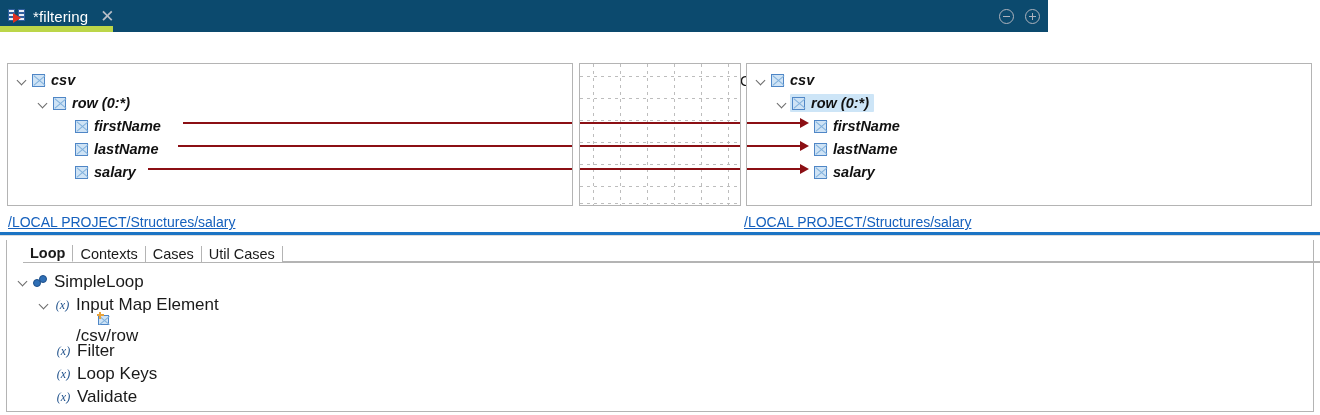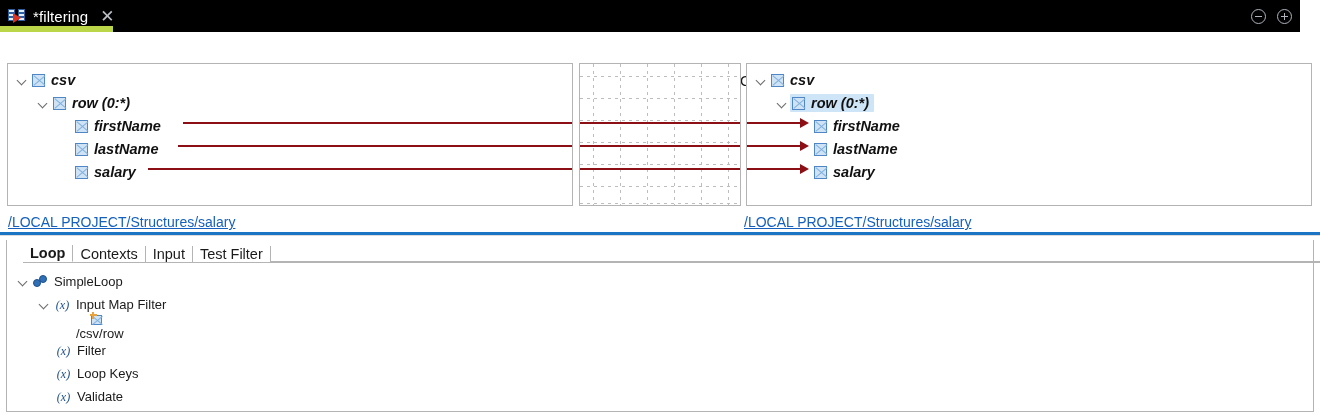--- a/index.html
+++ b/index.html
@@ -7,22 +7,22 @@
     margin: 0; padding: 0;
     width: 1320px; height: 415px;
     overflow: hidden;
     background: #ffffff;
     font-family: "Liberation Sans", sans-serif;
   }
 
   
   .titlebar {
     position: absolute; left: 0; top: 0;
-    width: 1300px; height: 32px;
-    background: #000000;
+    width: 1048px; height: 32px;
+    background: #0c4a6e;
     display: flex; align-items: center;
   }
   .tab {
     display: flex; align-items: center;
     height: 32px; padding: 0 6px 0 8px;
     position: relative;
   }
   .tab-icon {
     width: 18px; height: 18px;
     position: relative;
@@ -168,21 +168,21 @@
     border-right: 1px solid #b4b4b4;
     background: #ffffff; cursor: pointer;
   }
   .btab.active { font-weight: bold; border-bottom: 1px solid #fff; }
   .tabfill { flex: 1 1 auto; border-bottom: 1px solid #b4b4b4; }
 
   .brow {
     position: absolute; display: flex; align-items: center;
     height: 21px; white-space: nowrap;
   }
-  .blabel { font-size: 13px; color: #1a1a1a; }
+  .blabel { font-size: 17px; color: #1a1a1a; }
 
   .gearicon { width: 15px; height: 14px; position: relative; flex:0 0 auto; margin-right: 6px; }
   .gearicon .g {
     position: absolute; width: 8px; height: 8px; border-radius: 50%;
     background: #2f6fb5; border: 1px solid #1d4f8a;
   }
   .gearicon .g1 { left: 0; top: 4px; }
   .gearicon .g2 { left: 6px; top: 0px; }
 
   .varicon {
@@ -328,38 +328,38 @@
 </div>
 
 <div class="divider"></div>
 <div class="divider-sh"></div>
 
 <div class="bottom">
 
   <div class="tabstrip">
     <div class="btab active">Loop</div>
     <div class="btab">Contexts</div>
-    <div class="btab">Input</div>
-    <div class="btab">Test Filter</div>
+    <div class="btab">Cases</div>
+    <div class="btab">Util Cases</div>
     <div class="tabfill"></div>
   </div>
 
   <div class="brow" style="left:10px; top:31px;">
     <span class="chev"></span>
     <span class="gearicon">
         <span class="g g1"></span>
         <span class="g g2"></span>
       </span>
     <span class="blabel">SimpleLoop</span>
   </div>
 
   <div class="brow" style="left:31px; top:54px;">
     <span class="chev"></span>
     <span class="varicon">(x)</span>
-    <span class="blabel">Input Map Filter</span>
+    <span class="blabel">Input Map Element</span>
   </div>
 
   <div class="brow" style="left:69px; top:72px;flex-direction:column;">
     <span class="mapicon">
         <span class="box"></span>
         <span class="plus"></span>
       </span>
     <span class="blabel">/csv/row</span>
   </div>
 

